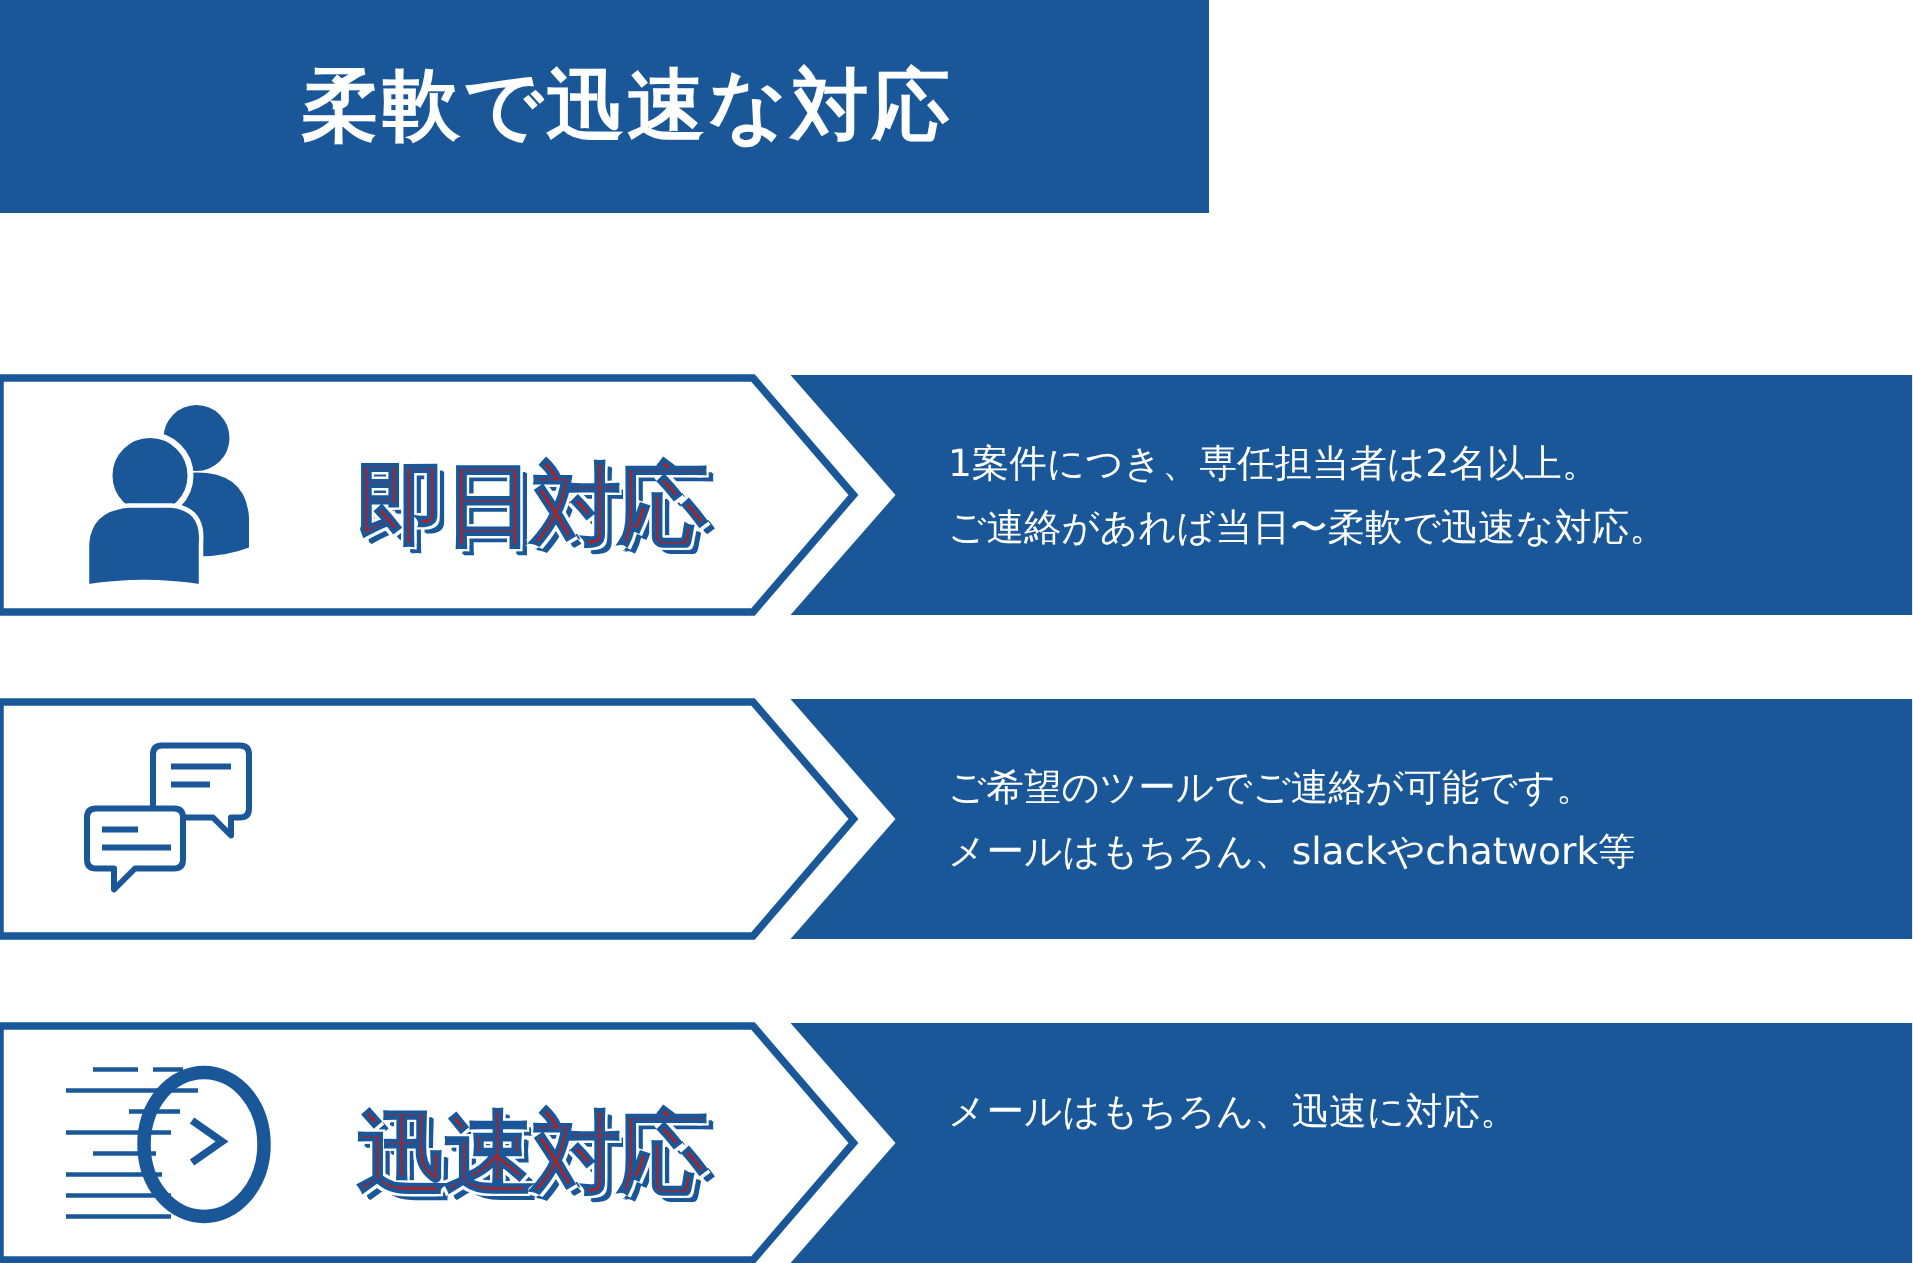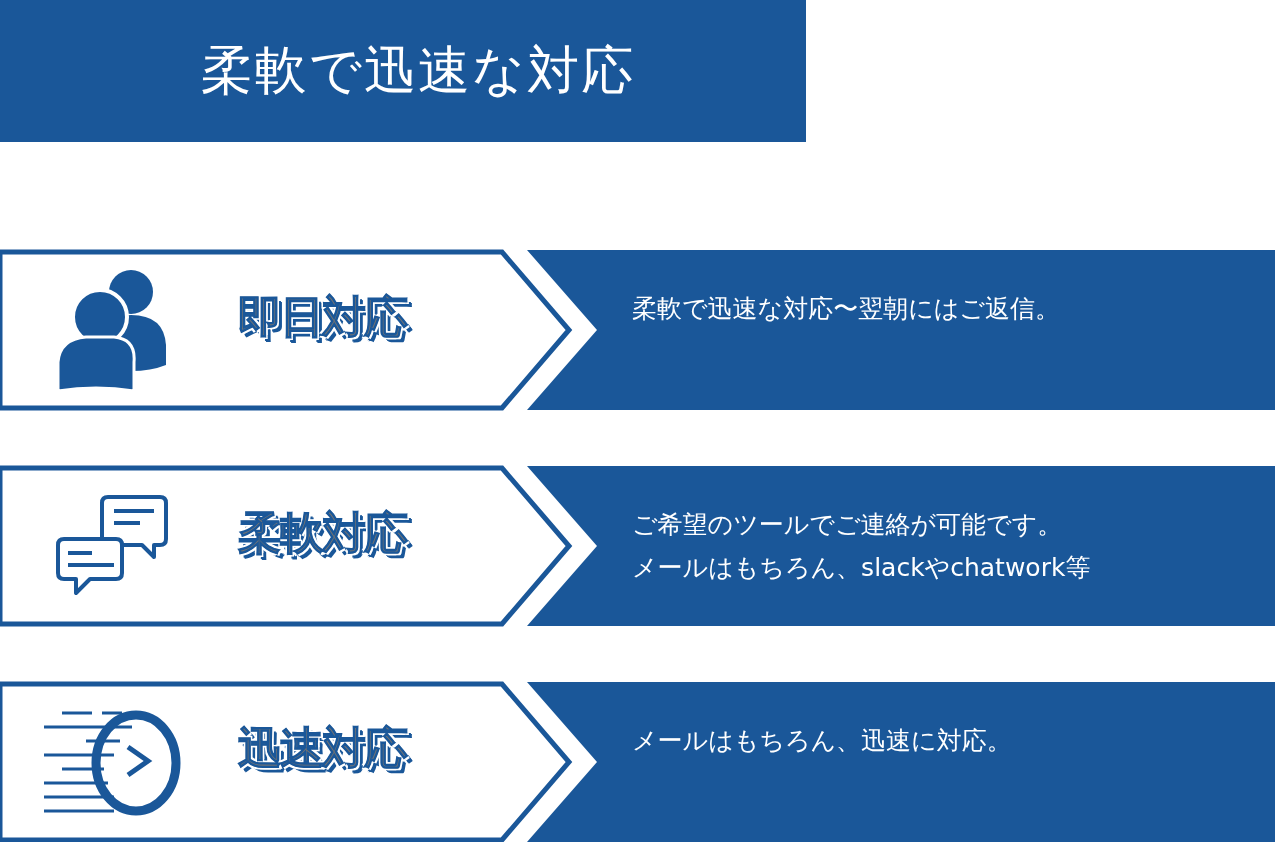--- a/index.html
+++ b/index.html
@@ -6,29 +6,29 @@
   body {
     width:1275px; height:842px; background:#ffffff; position:relative; overflow:hidden;
     font-family:"DejaVu Sans","Liberation Sans",sans-serif;
   }
   .title-bar {
     position:absolute; left:0; top:0; width:806px; height:142px;
     background:#1a5799; color:#ffffff;
     display:flex; align-items:center; justify-content:center;
   }
   .title-bar h1 {
-    margin:0; font-weight:normal; font-size:52px; letter-spacing:2px;
+    margin:0; font-weight:bold; font-size:52px; letter-spacing:2px;
     padding-left:30px;
   }
   .row { position:absolute; left:0; width:1275px; height:162px; }
   .row svg.shape { position:absolute; left:0; top:0; }
   .row .icon { position:absolute; }
   .heading {
-    position:absolute; left:238px; top:28px; height:80px;
-    font-size:44px; font-weight:bold; color:#737373; letter-spacing:-2px;
+    position:absolute; left:238px; top:48px; height:80px;
+    font-size:60px; font-weight:bold; color:#b91c1c; letter-spacing:-2px;
     text-shadow:
       -2px -2px 0 #fff, 2px -2px 0 #fff, -2px 2px 0 #fff, 2px 2px 0 #fff,
       4px 4px 0 #1a5799, 5px 5px 0 #1a5799;
     -webkit-text-stroke:1px #1a5799;
     line-height:80px;
   }
   .desc {
     position:absolute; left:632px; color:#ffffff; font-size:25px; line-height:43px;
     white-space:nowrap;
   }
@@ -46,45 +46,45 @@
     <polygon points="527,1 1275,1 1275,161 527,161 597,81" fill="#1a5799"></polygon>
   </svg>
   <svg class="icon" style="left:56px;top:18px;" width="112" height="124" viewBox="0 0 112 124">
     <circle cx="75" cy="25" r="22" fill="#1a5799"></circle>
     <path d="M52 55 Q60 48 75 48 Q108 48 110 78 L110 98 Q95 104 75 104 L62 104 Z" fill="#1a5799"></path>
     <circle cx="44" cy="50" r="27" fill="#1a5799" stroke="#fff" stroke-width="4"></circle>
     <path d="M2 124 L2 95 Q4 72 30 70 L58 70 Q80 72 78 95 L78 124 Q40 118 2 124 Z" fill="#1a5799" stroke="#fff" stroke-width="3"></path>
   </svg>
   <div class="heading">即日対応</div>
   <div class="desc" style="top:38px;">
-    <div>柔軟で迅速な対応〜翌朝にはご返信。</div>
+    <div>1案件につき、専任担当者は2名以上。</div>
+    <div>ご連絡があれば当日〜柔軟で迅速な対応。</div>
   </div>
 </div>
 
 <div class="row" style="top:465px;">
   <svg class="shape" width="1275" height="162">
     <polygon points="0,3 502,3 569,81 502,159 0,159" fill="#ffffff" stroke="#1a5799" stroke-width="5"></polygon>
     <polygon points="527,1 1275,1 1275,161 527,161 597,81" fill="#1a5799"></polygon>
   </svg>
   <svg class="icon" style="left:56px;top:28px;" width="112" height="106" viewBox="0 0 112 106">
     <path d="M52 4 H104 Q110 4 110 10 V46 Q110 52 104 52 H98 V64 L86 52 H52 Q46 52 46 46 V10 Q46 4 52 4 Z" fill="#fff" stroke="#1a5799" stroke-width="4" stroke-linejoin="round"></path>
     <line x1="58" y1="18" x2="98" y2="18" stroke="#1a5799" stroke-width="4"></line>
     <line x1="58" y1="30" x2="84" y2="30" stroke="#1a5799" stroke-width="4"></line>
     <path d="M8 46 H60 Q66 46 66 52 V80 Q66 86 60 86 H34 L20 100 V86 H8 Q2 86 2 80 V52 Q2 46 8 46 Z" fill="#fff" stroke="#1a5799" stroke-width="4" stroke-linejoin="round"></path>
     <line x1="12" y1="60" x2="36" y2="60" stroke="#1a5799" stroke-width="4"></line>
     <line x1="12" y1="72" x2="58" y2="72" stroke="#1a5799" stroke-width="4"></line>
   </svg>
-  <div class="heading">柔軟対応</div>
   <div class="desc" style="top:38px;">
     <div>ご希望のツールでご連絡が可能です。</div>
     <div>メールはもちろん、slackやchatwork等</div>
   </div>
 </div>
 
-<div class="row" style="top:681px;font-family:Liberation Serif, serif;">
+<div class="row" style="top:681px;">
   <svg class="shape" width="1275" height="162">
     <polygon points="0,3 502,3 569,81 502,159 0,159" fill="#ffffff" stroke="#1a5799" stroke-width="5"></polygon>
     <polygon points="527,1 1275,1 1275,161 527,161 597,81" fill="#1a5799"></polygon>
   </svg>
   <svg class="icon" style="left:40px;top:26px;" width="145" height="112" viewBox="0 0 145 112">
     <g stroke="#1a5799" stroke-width="3">
       <line x1="22" y1="6" x2="52" y2="6"></line>
       <line x1="62" y1="6" x2="82" y2="6"></line>
       <line x1="4" y1="20" x2="92" y2="20"></line>
       <line x1="46" y1="34" x2="80" y2="34"></line>

